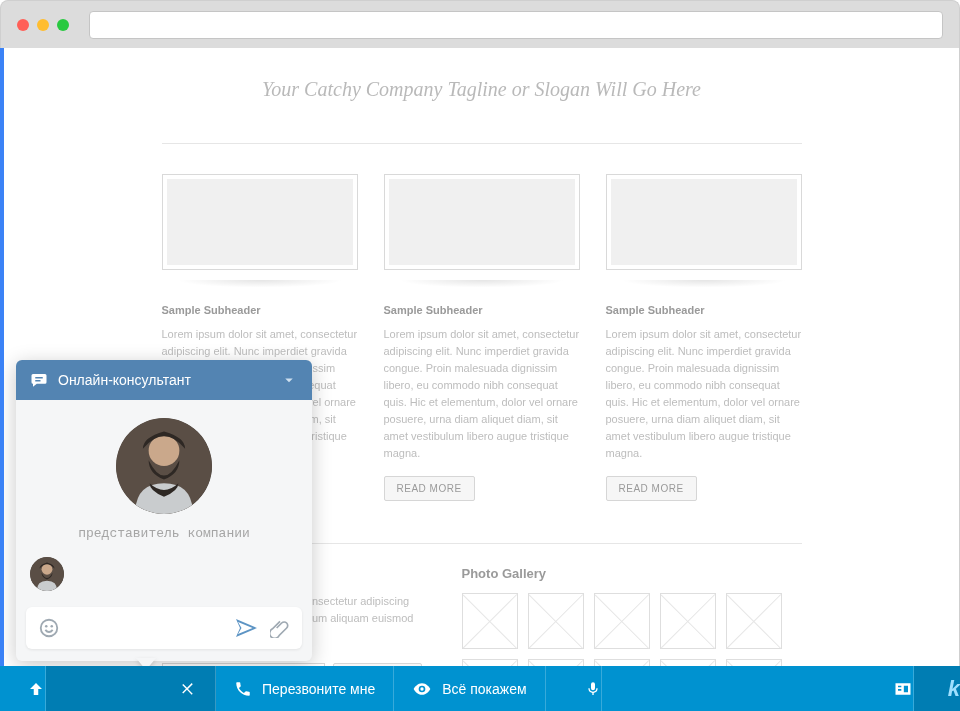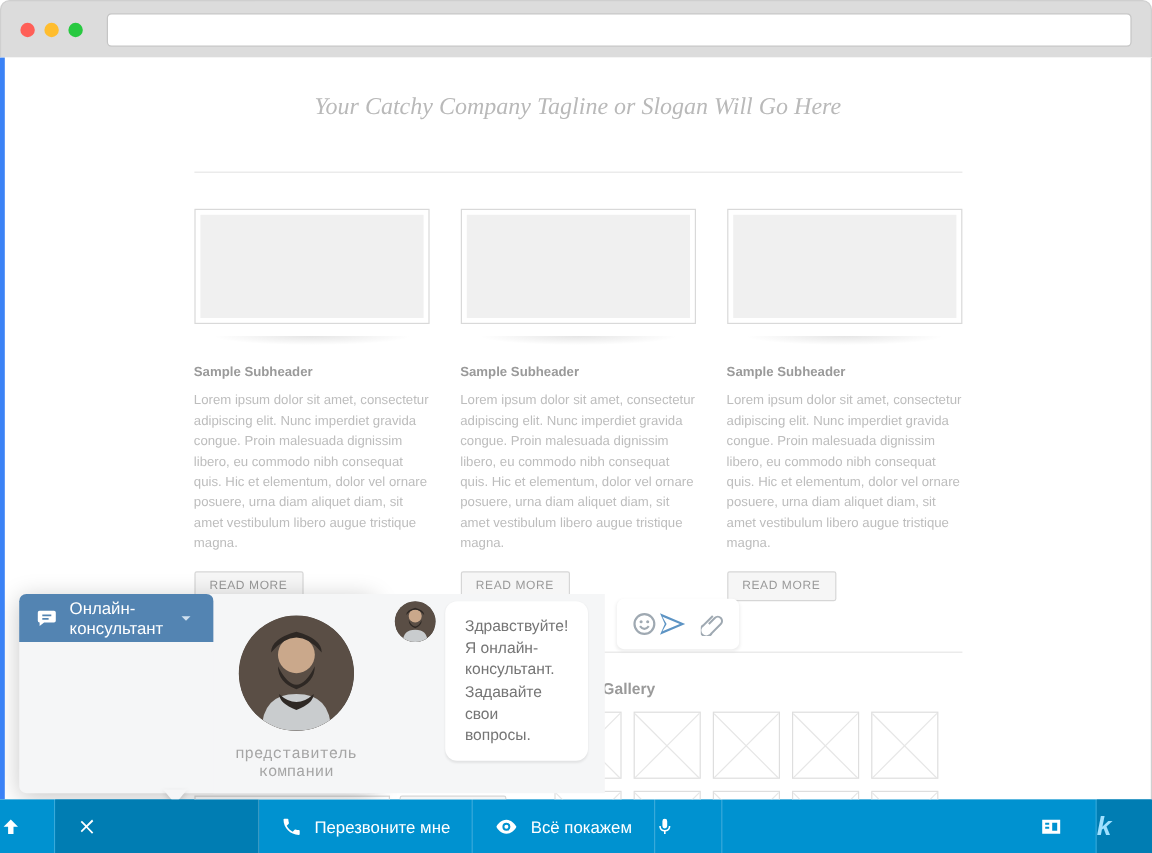--- a/index.html
+++ b/index.html
@@ -47,21 +47,21 @@
   .gallery-cell::before, .gallery-cell::after {
     content:""; position:absolute; background:#e6e6e6; width:140%; height:1px; top:50%; left:-20%; transform-origin:center;
   }
   .gallery-cell::before { transform: rotate(45deg); }
   .gallery-cell::after  { transform: rotate(-45deg); }
 
   
   .chat-widget {
     position:absolute; left:12px; bottom:5px; width:296px;
     background:#f5f6f7; border-radius:6px; box-shadow: 0 4px 20px rgba(0,0,0,0.22);
-    display:flex; flex-direction:row;
+    display:flex; flex-direction:column;
     z-index: 5;
   }
   .chat-header {
     height:40px; background:#5384b2; border-top-left-radius:6px; border-top-right-radius:6px;
     display:flex; align-items:center; padding:0 14px; color:#fff; font-size:14px; gap:10px;
   }
   .chat-header .chev { margin-left:auto; color:#cfe0ef; }
   .chat-bubble-icon svg, .chev svg { display:block; }
   .chat-body { padding: 18px 18px 10px 18px; text-align:center; background:#f5f6f7; }
   .avatar-lg {
@@ -92,21 +92,21 @@
     position:absolute; left:120px; bottom:-9px; width:0; height:0;
     border-left:10px solid transparent; border-right:10px solid transparent; border-top:12px solid #f5f6f7;
     filter: drop-shadow(0 2px 2px rgba(0,0,0,0.15));
   }
 
   
   .action-bar {
     height: 45px; background:#0092d0; display:flex; align-items:stretch; color:#fff; font-size:14px;
   }
   .ab-cell {
-    display:flex; align-items:center; justify-content:flex-start; gap:10px; padding:0 18px;
+    display:flex; align-items:center; justify-content:flex-end; gap:10px; padding:0 18px;
     border-right:1px solid rgba(255,255,255,0.22); height:100%;
   }
   .ab-cell.iconcell { width:46px; padding:0; }
   .ab-cell.active { background:#007db3; }
   .ab-cell:last-child { border-right:none; }
   .ab-cell svg { display:block; }
   .flex-spacer { flex:1; }
   .logo-cell { width:44px; background:#007db3; color:#9fe0ff; font-style:italic; font-weight:bold; font-size:22px; }
 
   svg .fg { fill: currentColor; }
@@ -218,21 +218,20 @@
       <div class="msg-row">
         <div class="avatar-sm">
           <svg viewBox="0 0 100 100">
             <circle cx="50" cy="50" r="50" fill="#5a4e45"></circle>
             <circle cx="50" cy="36" r="16" fill="#caa88b"></circle>
             <path d="M34 46 Q50 78 66 46 Q66 60 50 66 Q34 60 34 46 Z" fill="#2e2824"></path>
             <path d="M28 34 Q50 8 72 34 Q72 22 50 16 Q28 22 28 34 Z" fill="#2e2824"></path>
             <path d="M20 100 Q20 70 50 70 Q80 70 80 100 Z" fill="#c9ccce"></path>
           </svg>
         </div>
-        <div class="msg-bubble">Здравствуйте! Я онлайн-консультант. Задавайте свои вопросы.</div>
       </div>
     </div>
 
     <div class="chat-input-bar">
       <span class="chat-icon">
         <svg width="22" height="22" viewBox="0 0 24 24">
             <circle class="stroke" cx="12" cy="12" r="9"></circle>
             <circle class="fg" cx="9" cy="10" r="1.4"></circle>
             <circle class="fg" cx="15" cy="10" r="1.4"></circle>
             <path class="stroke" d="M8 14c1.2 1.6 2.6 2.4 4 2.4s2.8-.8 4-2.4"></path>

